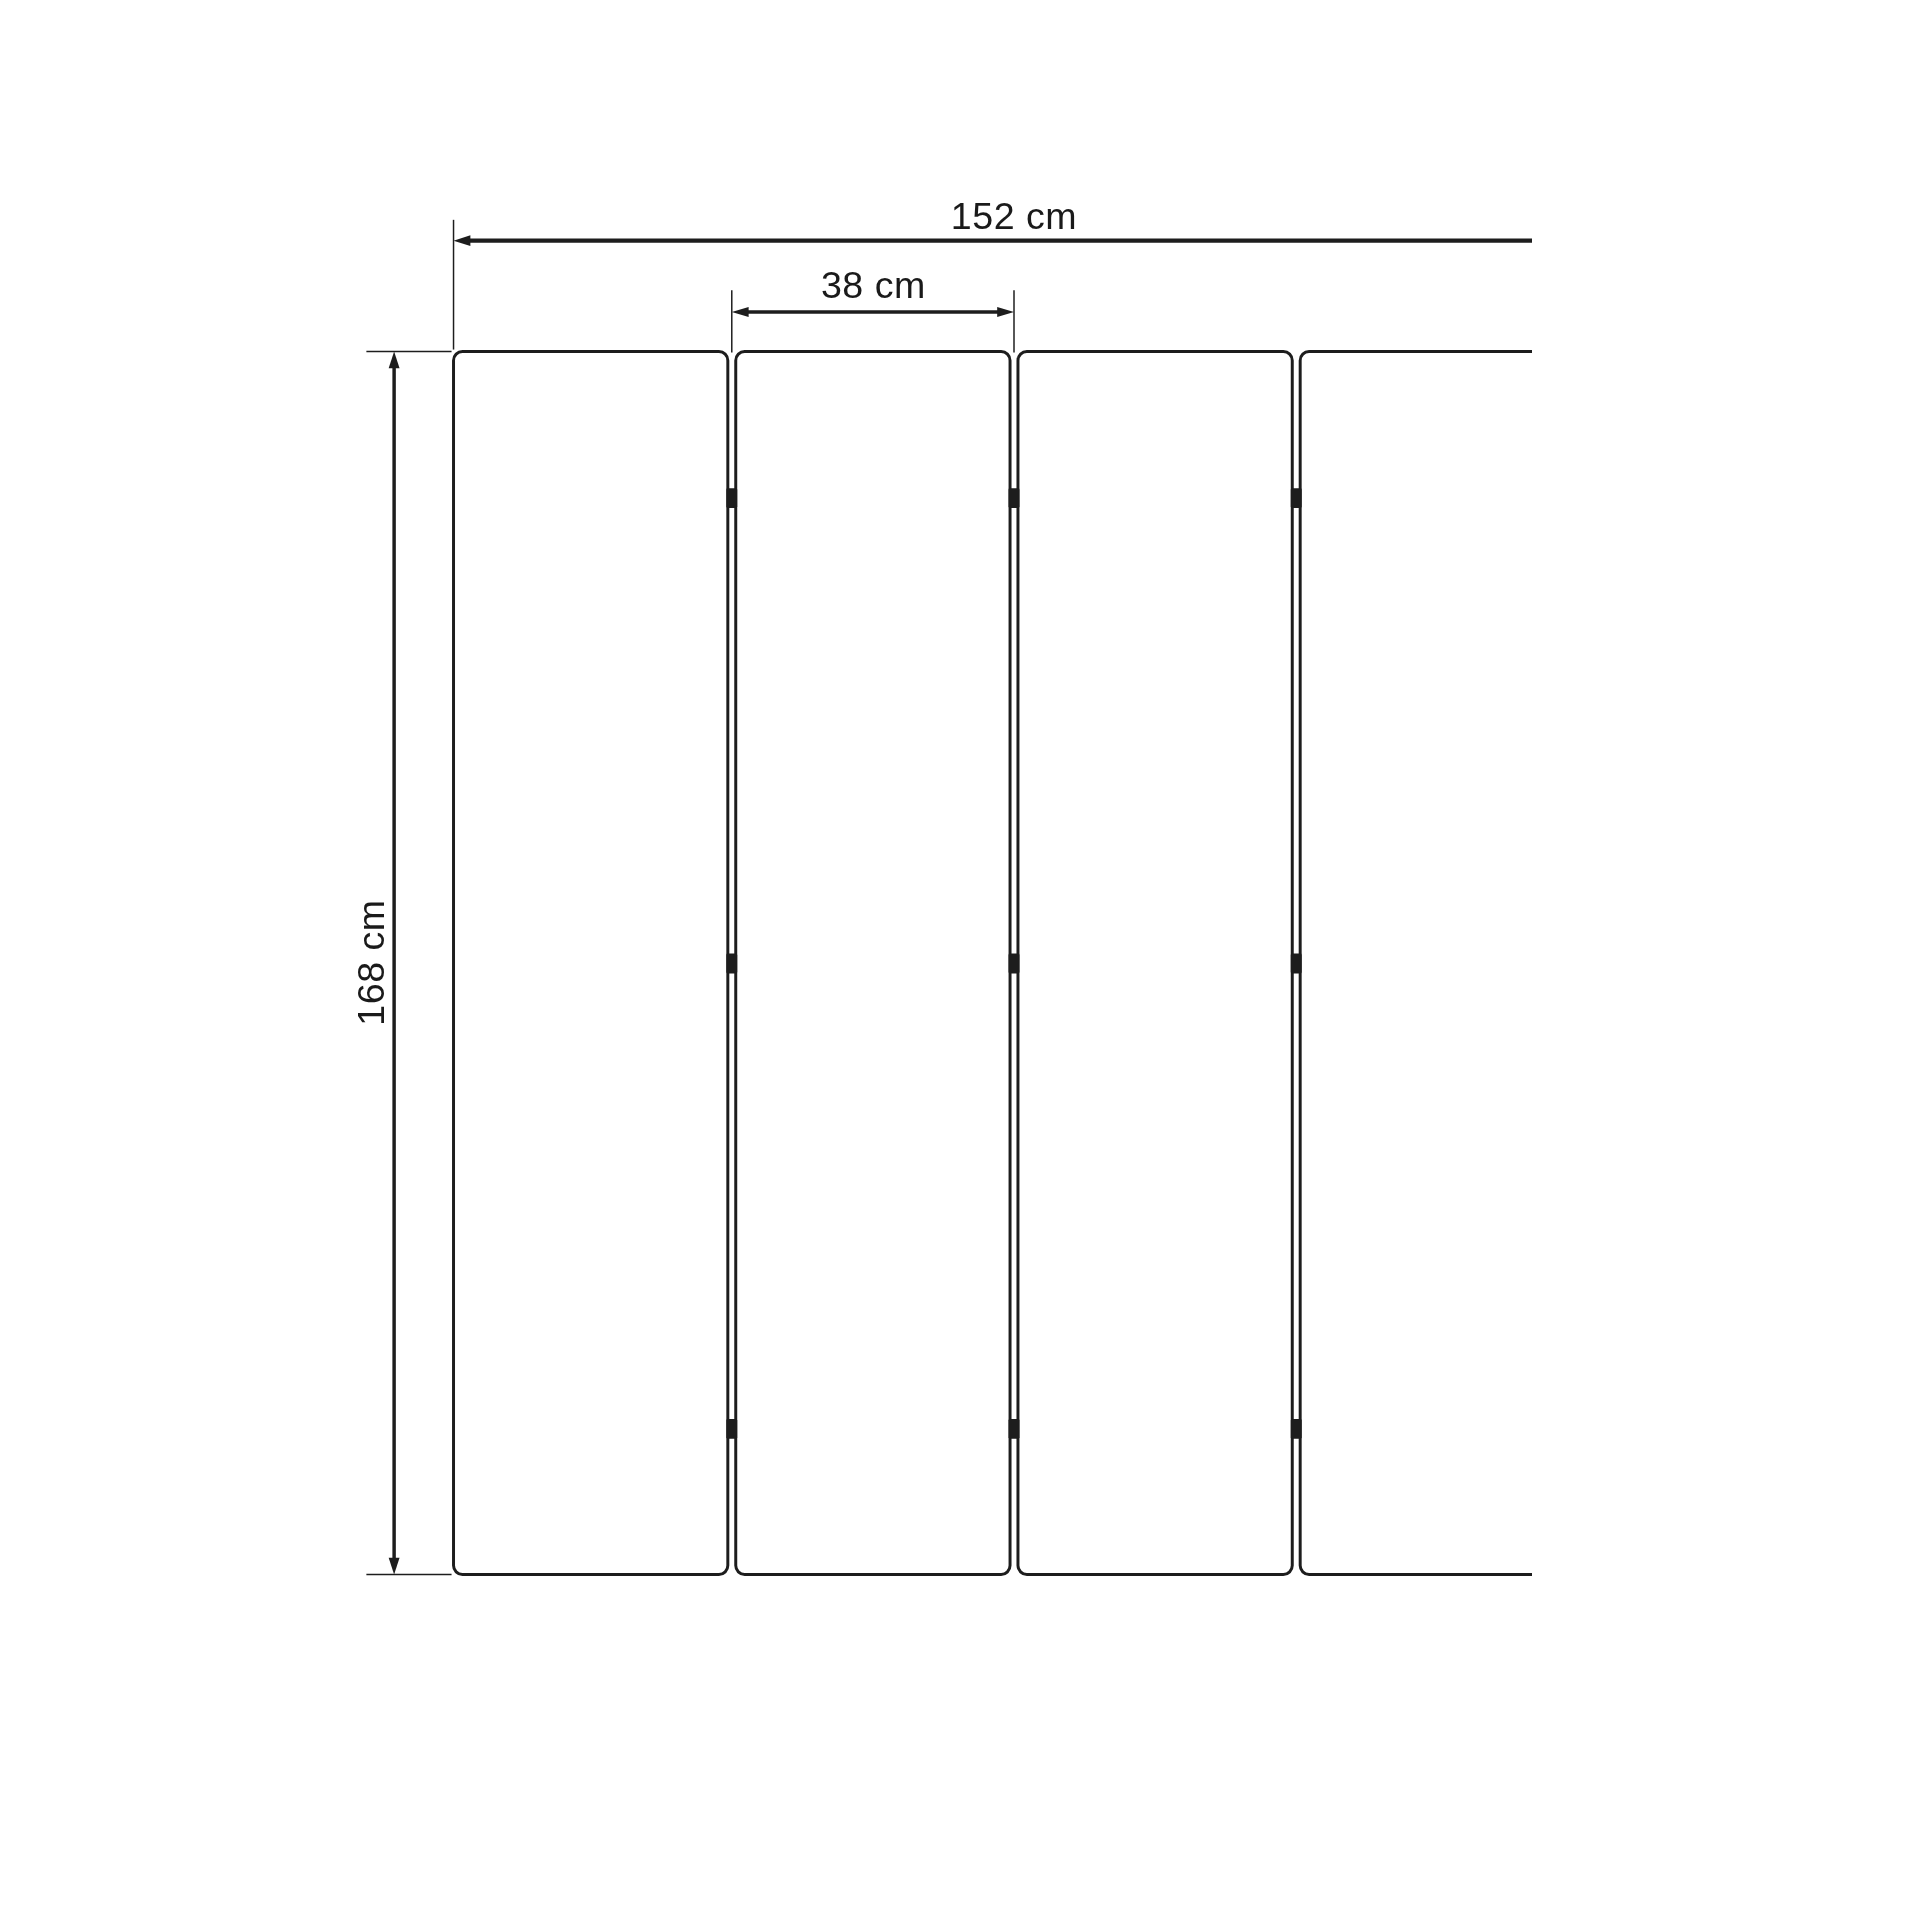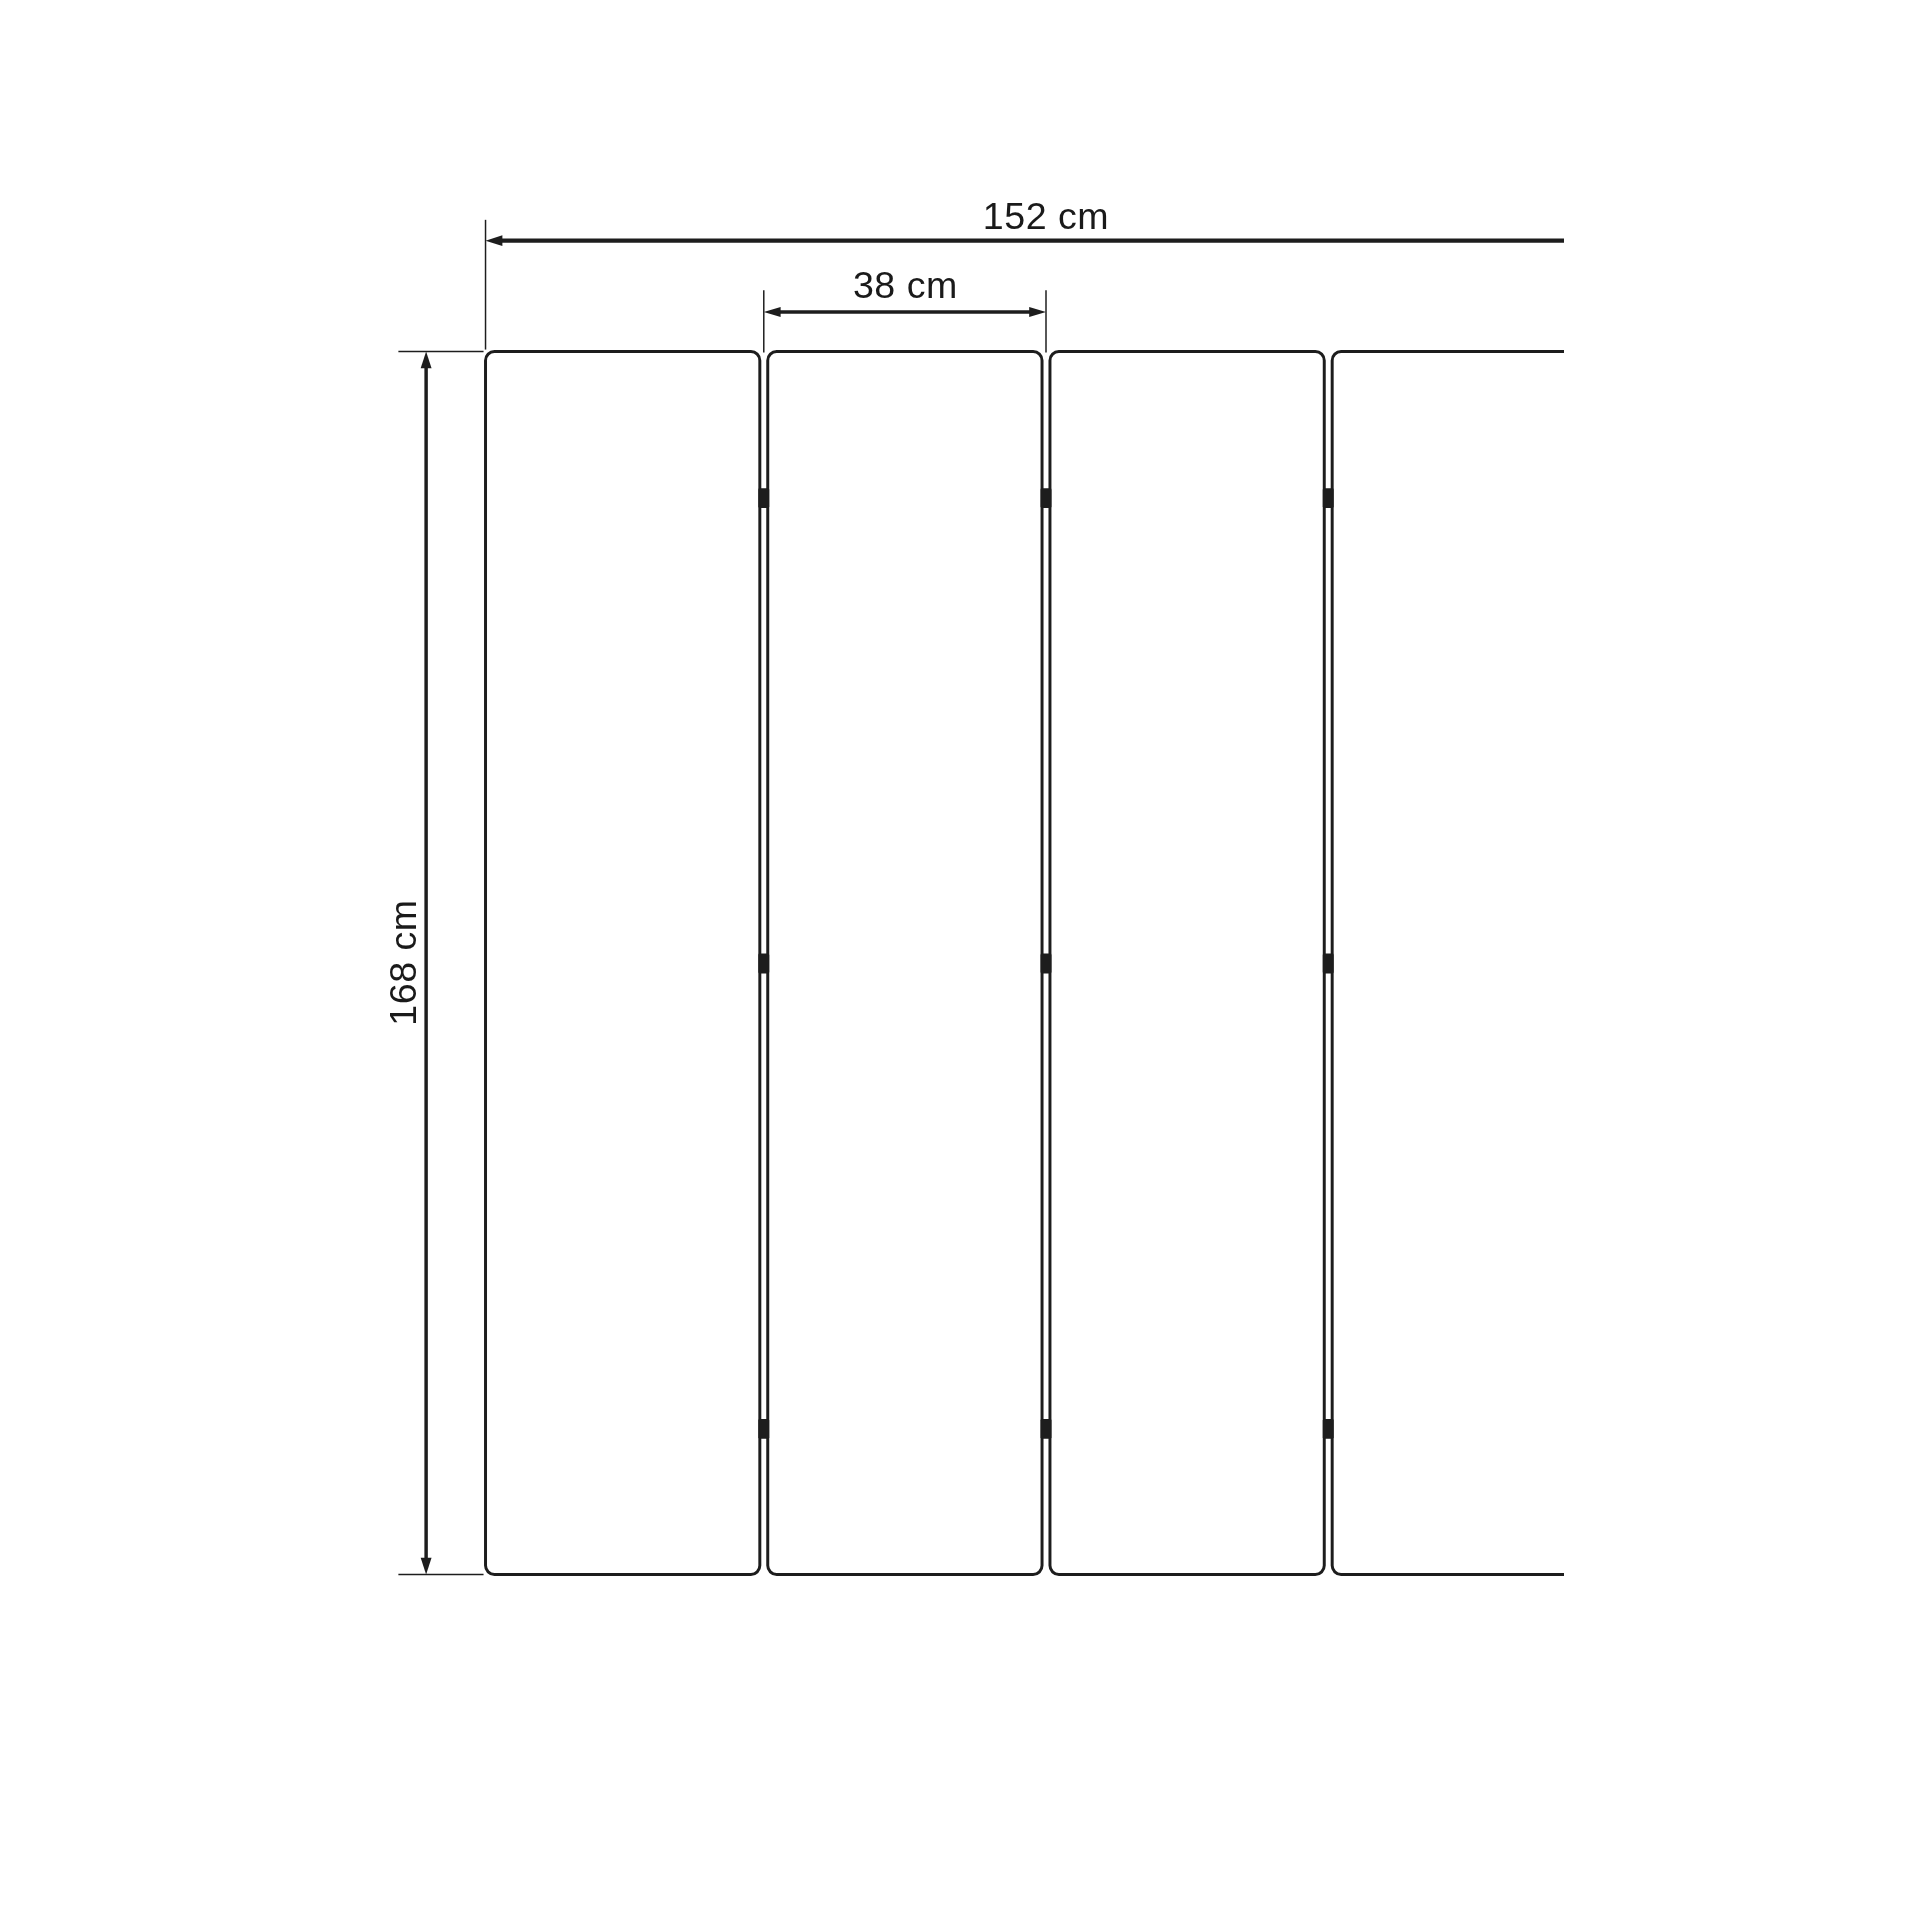--- a/index.html
+++ b/index.html
@@ -7,21 +7,20 @@
     padding: 0;
     background: #ffffff;
     font-family: "Liberation Sans", sans-serif;
   }
   .stage {
     position: relative;
     width: 1532px;
     height: 1927px;
     background: #ffffff;
     overflow: hidden;
-    margin-left: 32px;
   }
   svg { display: block; }
   .panel {
     fill: #ffffff;
     stroke: #1d1d1d;
     stroke-width: 3;
   }
   .hinge {
     fill: #1d1d1d;
     stroke: none;

